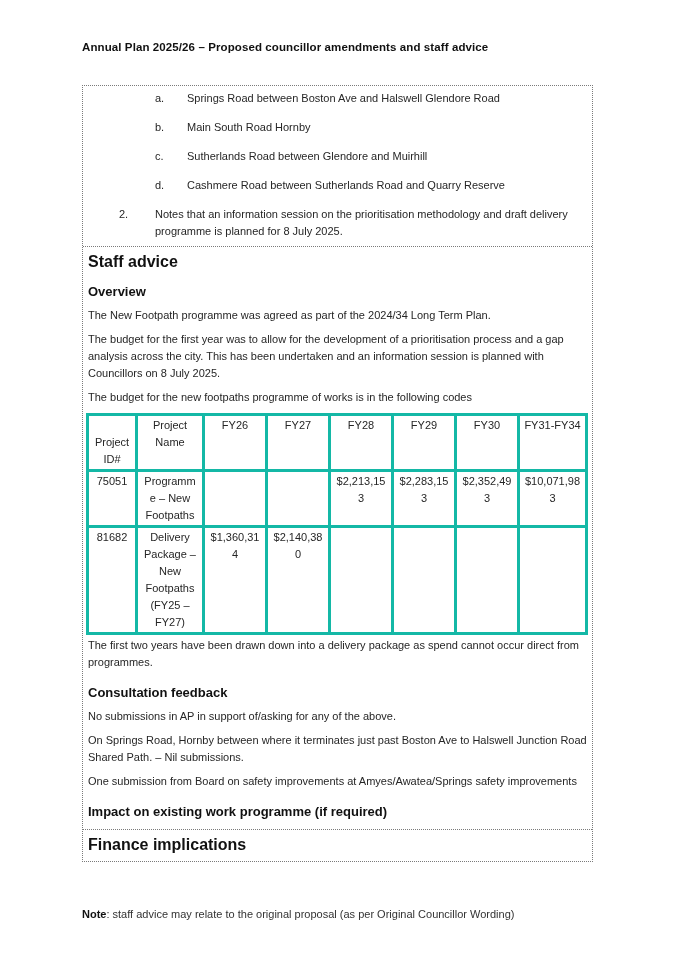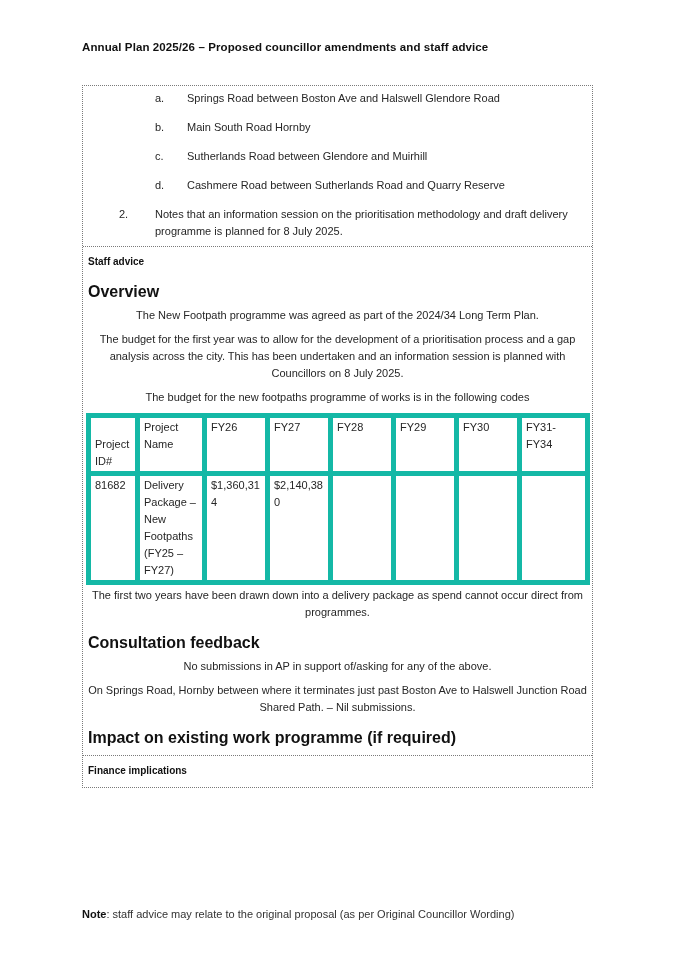--- a/index.html
+++ b/index.html
@@ -32,42 +32,43 @@
   .sec-staff, .sec-finance { border-top: 1px dotted #7a7a7a; }
   .sec-finance { padding: 4px 5px 8px 5px; }
 
   .li { display: flex; margin-bottom: 12px; }
   .li.sub { margin-left: 67px; }
   .li.sub .marker { width: 32px; flex: none; }
   .li.num { margin-left: 31px; margin-bottom: 0; }
   .li.num .marker { width: 36px; flex: none; }
   .li .txt { flex: 1; }
 
-  h2 { font-size: 10px; font-weight: bold; color: #111; margin: 2px 0 0 0; line-height: 17px; }
-  h3 { font-size: 16px; font-weight: bold; color: #111; margin: 13px 0 0 0; line-height: 17px; }
+  h2 { font-size: 16px; font-weight: bold; color: #111; margin: 2px 0 0 0; line-height: 17px; }
+  h3 { font-size: 13px; font-weight: bold; color: #111; margin: 13px 0 0 0; line-height: 17px; }
   h3.italic { }
-  .sec p { margin: 7px 0 0 0; text-align: center; }
+  .sec p { margin: 7px 0 0 0; }
   p.tight { margin-top: 2px; }
   p.none-val { margin-top: 5px; }
 
   table.budget {
     border-collapse: collapse;
     table-layout: fixed;
     width: 499px;
     margin: 7px 0 0 -2px;
     font-size: 11px;
     line-height: 17px;
     color: #262626;
   }
   table.budget td {
-    border: 5px solid #14b8a6;
+    border: 3px solid #14b8a6;
     padding: 1px 4px;
     vertical-align: top;
     overflow-wrap: break-word;
     word-wrap: break-word;
+    text-align: center;
   }
   table.budget tr.hdr td { height: 51px; }
   table.budget tr.hdr td.id-cell { vertical-align: bottom; }
 
   .footnote {
     position: absolute;
     left: 82px; top: 897px;
     font-size: 11px;
     color: #333;
   }
@@ -126,36 +127,47 @@
         <td class="id-cell">Project ID#</td>
         <td>Project Name</td>
         <td>FY26</td>
         <td>FY27</td>
         <td>FY28</td>
         <td>FY29</td>
         <td>FY30</td>
         <td>FY31-FY34</td>
       </tr>
       <tr>
+        <td>75051</td>
+        <td>Programme – New Footpaths</td>
+        <td></td>
+        <td></td>
+        <td>$2,213,153</td>
+        <td>$2,283,153</td>
+        <td>$2,352,493</td>
+        <td>$10,071,983</td>
+      </tr>
+      <tr>
         <td>81682</td>
         <td>Delivery Package – New Footpaths (FY25 – FY27)</td>
         <td>$1,360,314</td>
         <td>$2,140,380</td>
         <td></td>
         <td></td>
         <td></td>
         <td></td>
       </tr>
     </tbody>
       </table>
 
     <p class="tight">The first two years have been drawn down into a delivery package as spend cannot occur direct from programmes.</p>
     <h3>Consultation feedback</h3>
     <p>No submissions in AP in support of/asking for any of the above.</p>
     <p>On Springs Road, Hornby between where it terminates just past Boston Ave to Halswell Junction Road Shared Path. – Nil submissions.</p>
+    <p>One submission from Board on safety improvements at Amyes/Awatea/Springs safety improvements</p>
     <h3 class="italic">Impact on existing work programme (if required)</h3>
   </section>
 
   <section class="sec sec-finance">
     <h2>Finance implications</h2>
   </section>
 
 </div>
 
 <p class="footnote"><b>Note</b><span>: staff advice may relate to the original proposal (as per Original Councillor Wording)</span></p>

